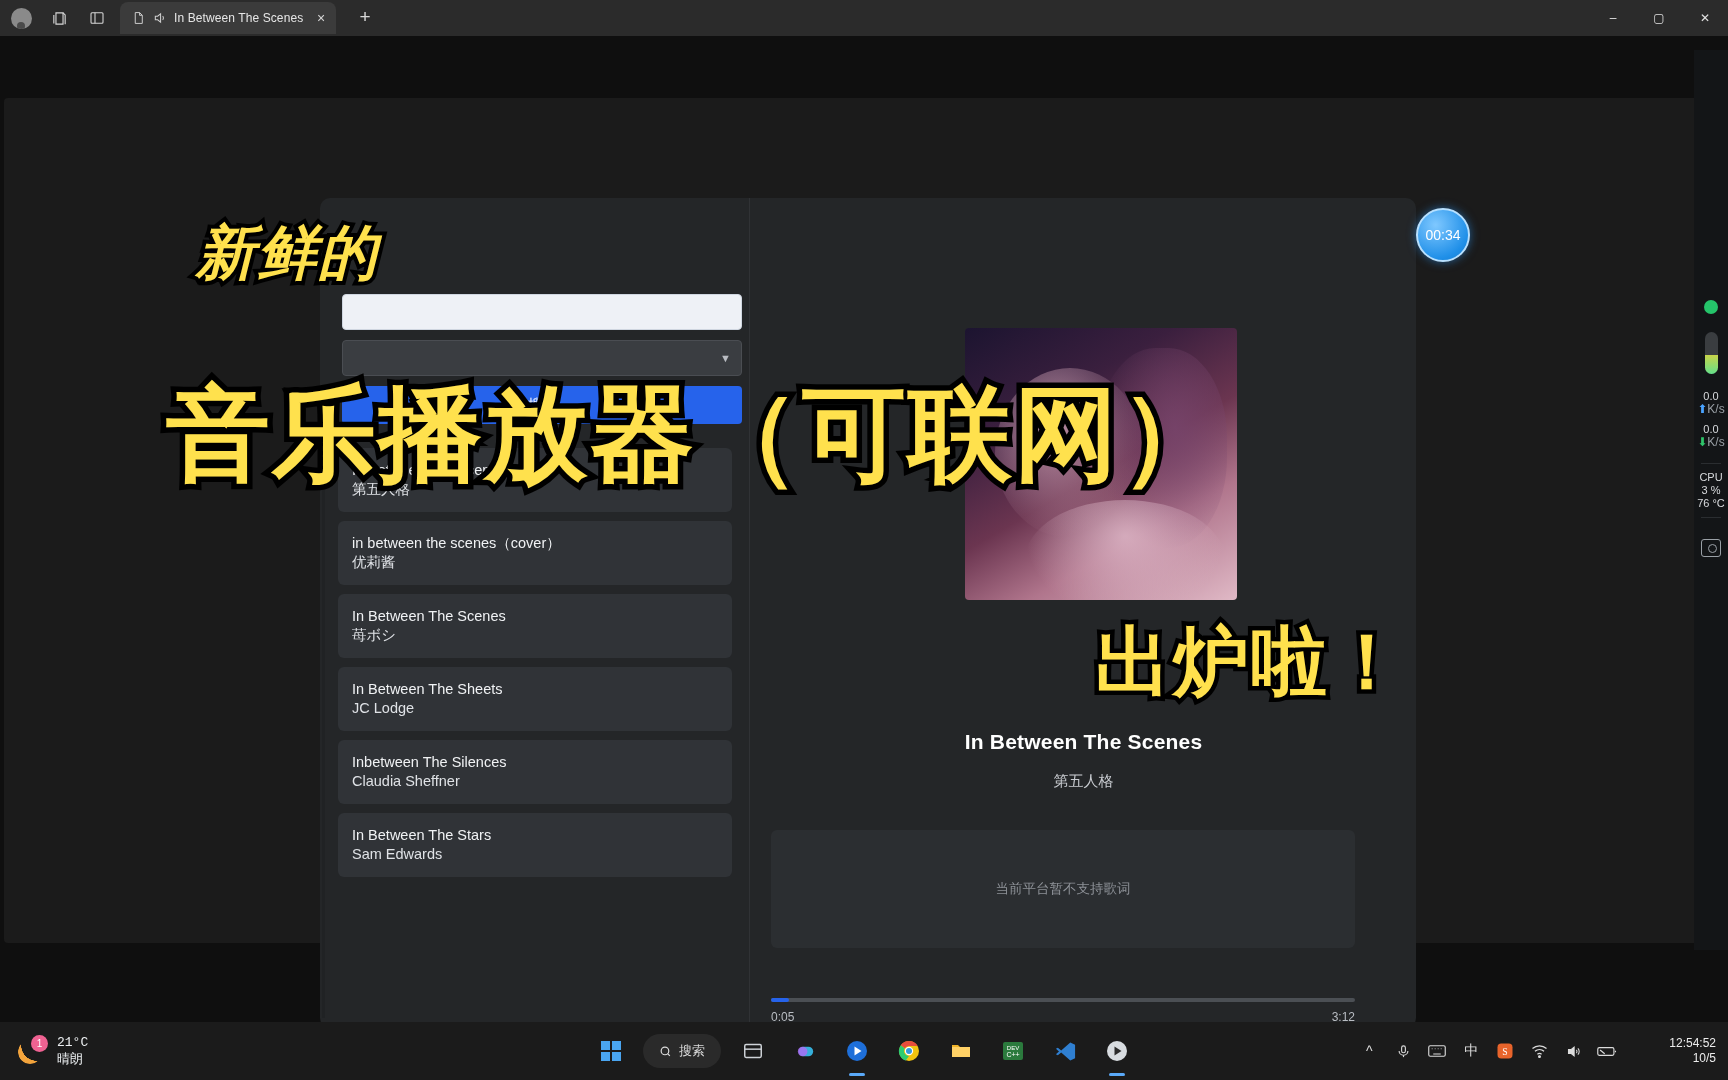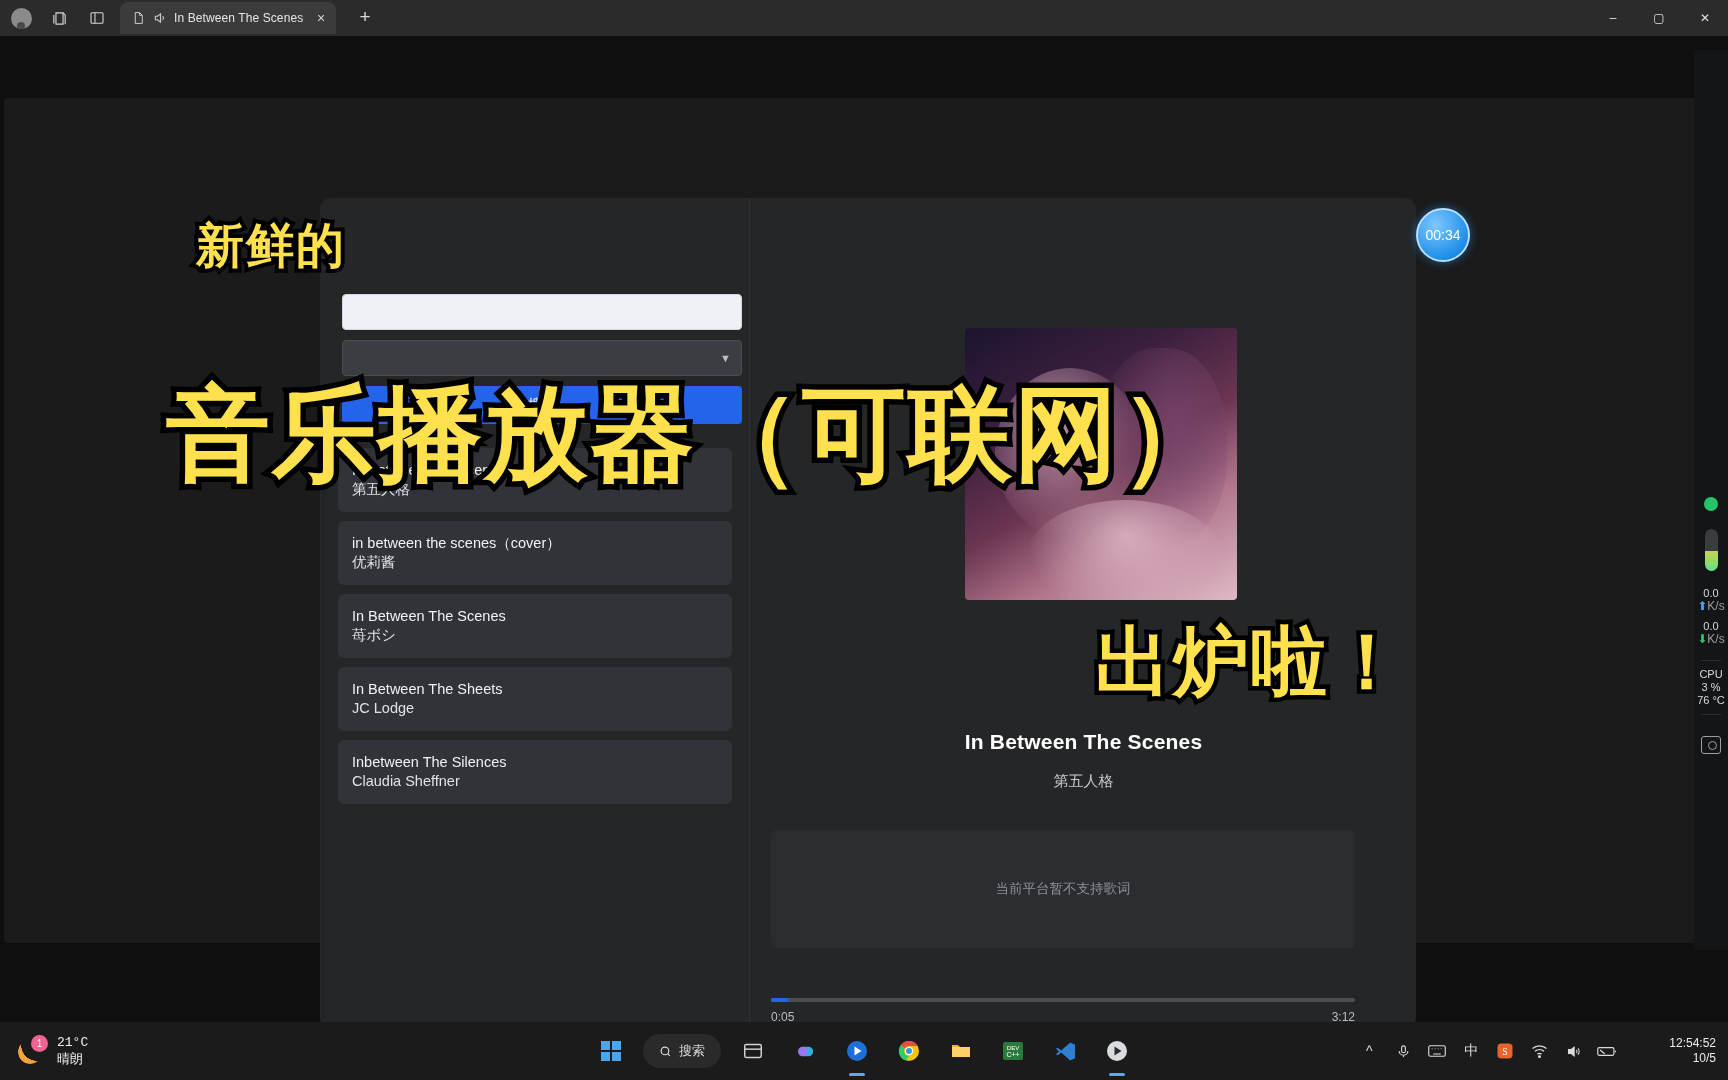--- a/index.html
+++ b/index.html
@@ -142,39 +142,39 @@
     display: flex; align-items: center; justify-content: center; color: #1fa97e;
   }
 
   
   .cap {
     position: absolute; color: #ffe14d; font-weight: bold;
     font-family: "DejaVu Sans", "Liberation Sans", sans-serif;
     -webkit-text-stroke: 9px #000; paint-order: stroke fill;
     white-space: nowrap; letter-spacing: 2px;
   }
-  .cap-sm { font-size: 48px; -webkit-text-stroke: 8px #000; }
+  .cap-sm { font-size: 59px; font-style: italic; -webkit-text-stroke: 8px #000; }
   .cap-lg { font-size: 104px; -webkit-text-stroke: 11px #000; }
   .cap-md { font-size: 76px; -webkit-text-stroke: 9px #000; }
 
   
   .timer-badge {
     position: absolute; left: 1416px; top: 172px; width: 54px; height: 54px;
     border-radius: 50%;
     background: radial-gradient(circle at 35% 30%, #7fc8ff, #1f8fe8 70%, #1478c8 100%);
     border: 2px solid #b7e0ff;
     display: flex; align-items: center; justify-content: center;
     color: #ffffff; font-size: 14px; box-shadow: 0 0 10px rgba(40,140,230,.6);
   }
 
   
   .sysmon {
     position: absolute; right: 0; top: 50px; width: 34px; height: 900px;
     background: #131517; display: flex; flex-direction: column; align-items: center;
-    padding-top: 250px; gap: 0px; justify-content: center;
+    padding-top: 250px; gap: 0px;
   }
   .sm-dot { width: 14px; height: 14px; border-radius: 50%; background: #25c46a; margin-bottom: 18px; }
   .sm-gauge {
     width: 13px; height: 42px; border-radius: 7px; background: #3a3d40; overflow: hidden;
     display: flex; flex-direction: column; justify-content: flex-end; margin-bottom: 16px;
   }
   .sm-gauge .fill { width: 100%; height: 46%; background: linear-gradient(#c8d44a,#63e08a); }
   .sm-stat { color: #d8dadd; font-size: 11px; line-height: 13px; text-align: center; }
   .sm-sub { color: #9aa0a6; font-size: 12px; line-height: 12px; text-align: center; margin-bottom: 8px; }
   .sm-up { color: #4aa3ff; }
@@ -301,20 +301,24 @@
               <div class="result-artist">苺ボシ</div>
             </div>
             <div class="result-item">
               <div class="result-title">In Between The Sheets</div>
               <div class="result-artist">JC Lodge</div>
             </div>
             <div class="result-item">
               <div class="result-title">Inbetween The Silences</div>
               <div class="result-artist">Claudia Sheffner</div>
             </div>
+            <div class="result-item">
+              <div class="result-title">In Between The Stars</div>
+              <div class="result-artist">Sam Edwards</div>
+            </div>
           </div>
         </div>
 
         <div class="right-pane">
           <div class="cover-art">
             <div class="blob1"></div>
               <div class="blob2"></div>
               <div class="blob3"></div>
           </div>
           <div class="song-title">In Between The Scenes</div>

